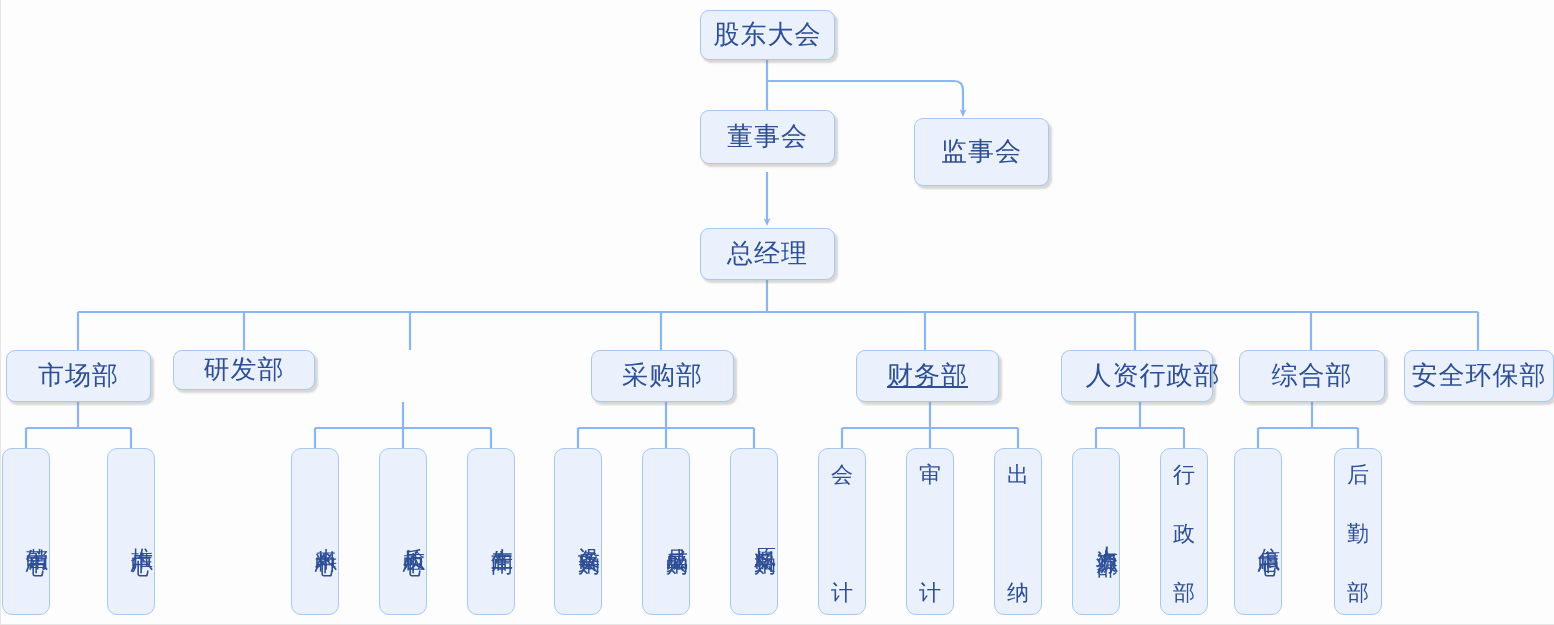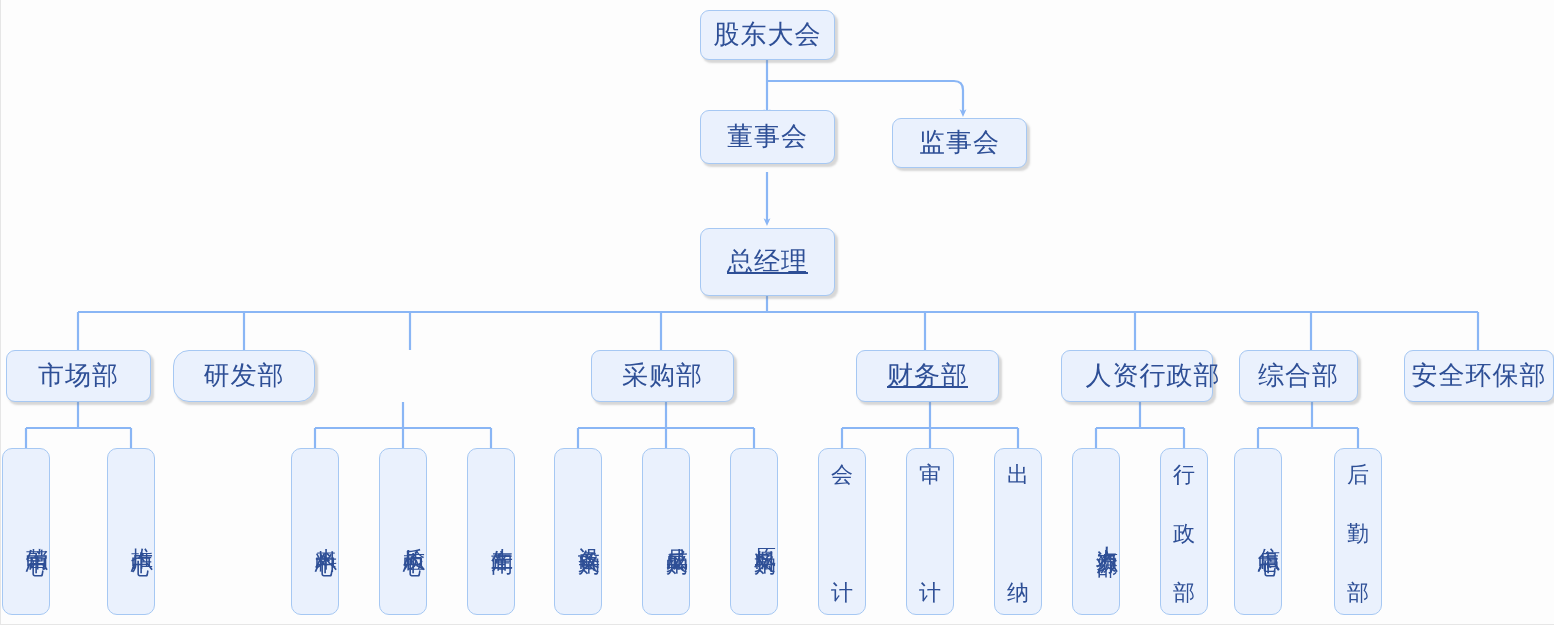--- a/index.html
+++ b/index.html
@@ -137,44 +137,44 @@
     </g>
   </svg>
 
   <div class="node h" style="left:699px;top:10px;width:135px;height:50px;">
     <span>股东大会</span>
   </div>
 
   <div class="node h" style="left:699px;top:110px;width:135px;height:54px;">
     <span>董事会</span>
   </div>
-  <div class="node h" style="left:891px;top:118px;width:135px;height:50px;text-align:right;">
+  <div class="node h" style="left:913px;top:118px;width:135px;height:68px;text-align:right;">
     <span>监事会</span>
   </div>
 
-  <div class="node h" style="left:699px;top:228px;width:135px;height:68px;text-decoration:underline;">
+  <div class="node h" style="left:699px;top:228px;width:135px;height:52px;">
     <span>总经理</span>
   </div>
 
   <div class="node h" style="left:5px;top:350px;width:145px;height:52px;">
     <span>市场部</span>
   </div>
-  <div class="node h" style="left:172px;top:350px;width:142px;height:52px;border-radius:16px;">
+  <div class="node h" style="left:172px;top:350px;width:142px;height:40px;">
     <span>研发部</span>
   </div>
   <div class="node h" style="left:590px;top:350px;width:143px;height:52px;">
     <span>采购部</span>
   </div>
   <div class="node h" style="left:855px;top:350px;width:143px;height:52px;text-decoration:underline;">
     <span>财务部</span>
   </div>
   <div class="node h" style="left:1060px;top:350px;width:152px;height:52px;padding-left:32px;">
     <span>人资行政部</span>
   </div>
-  <div class="node h" style="left:1238px;top:350px;width:119px;height:52px;">
+  <div class="node h" style="left:1238px;top:350px;width:146px;height:52px;">
     <span>综合部</span>
   </div>
   <div class="node h" style="left:1403px;top:350px;width:150px;height:52px;">
     <span>安全环保部</span>
   </div>
 
   <div class="node leaf" style="left:1px;top:448px;width:48px;height:167px;">
     <span class="vtxt">营销中心</span>
   </div>
   <div class="node leaf" style="left:106px;top:448px;width:48px;height:167px;">

